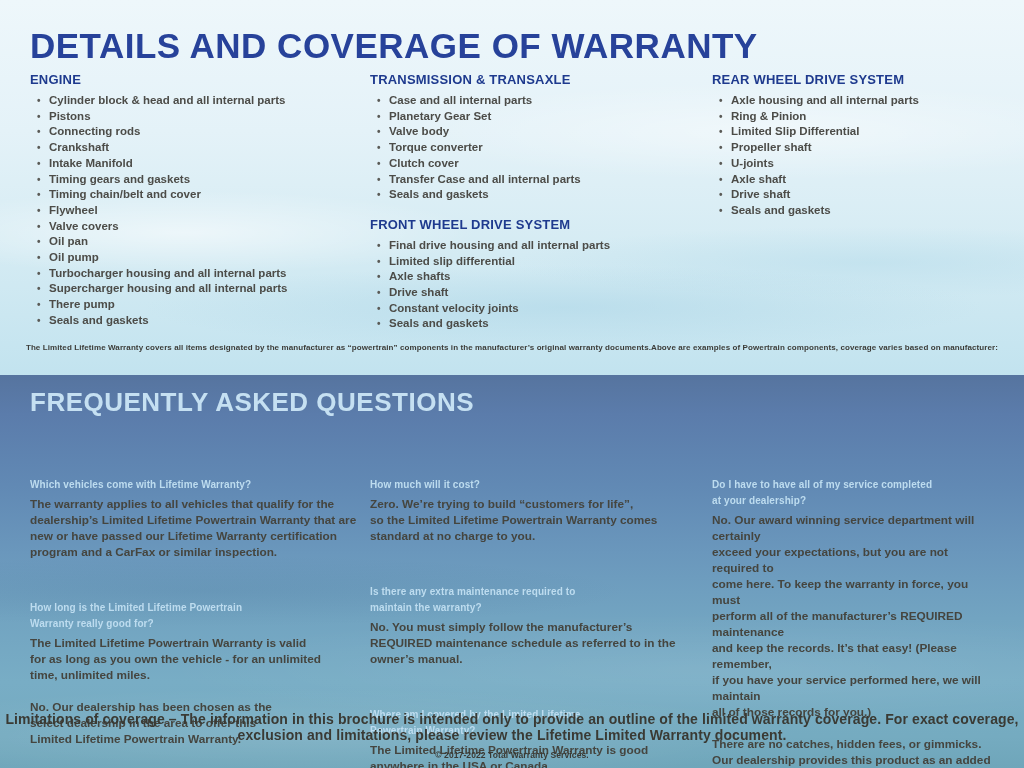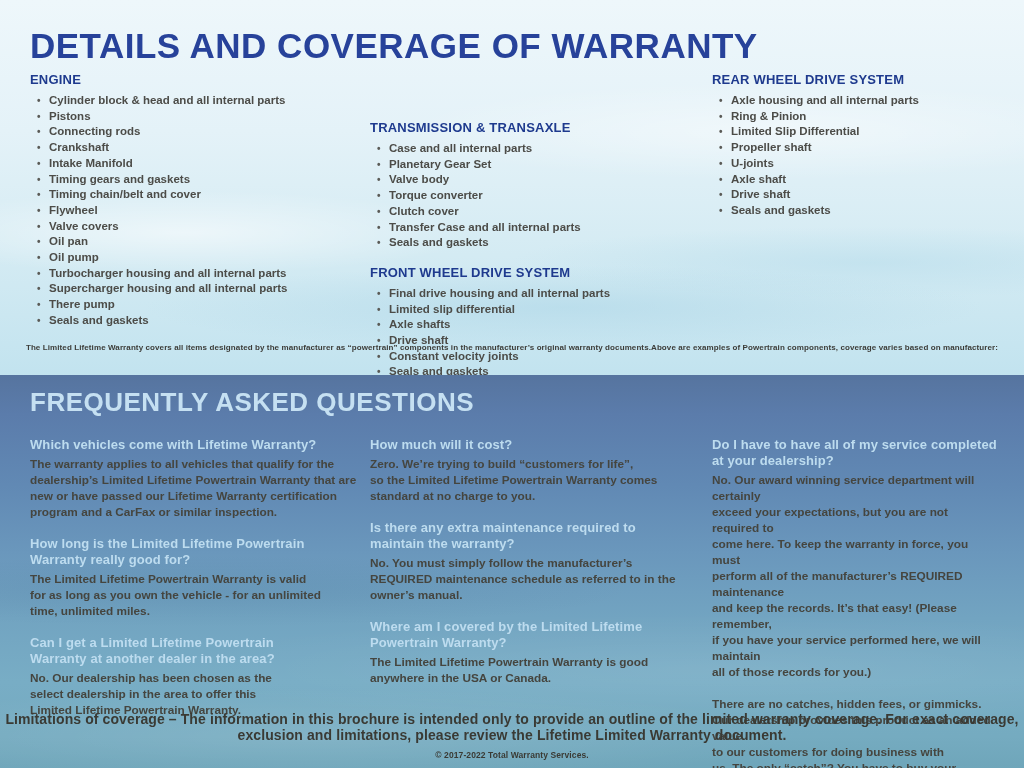--- a/index.html
+++ b/index.html
@@ -26,21 +26,21 @@
     position:absolute; top:26px; left:30px;
     font-size:35px; font-weight:bold; letter-spacing:.5px;
     color:#27429a;
     white-space:nowrap;
   }
   .cov-cols {
     position:absolute; top:72px; left:30px; right:26px;
     display:flex;
   }
   .cov-col1 { width:340px; }
-  .cov-col2 { width:342px;margin-top:48px; }
+  .cov-col2 { width:342px; }
   .cov-col3 { width:286px; }
   .cov-section { margin-bottom:14px; }
   .cov-heading {
     font-size:13px; font-weight:bold; color:#1e3a8e;
     letter-spacing:.2px; margin-bottom:6px;
   }
   ul.cov-list { list-style:none; }
   ul.cov-list li {
     display:flex; align-items:flex-start;
     font-size:11.5px; color:#4c4c48; line-height:15.7px;
@@ -74,23 +74,24 @@
     white-space:nowrap;
   }
   .faq-cols {
     position:absolute; top:62px; left:30px; right:26px;
     display:flex;
   }
   .faq-col1 { width:340px; }
   .faq-col2 { width:342px; }
   .faq-col3 { width:286px; }
   .faq-q {
-    font-size:13px; font-weight:bold; color:#bddcef;
+    font-size:10px; font-weight:bold; color:#bddcef;
     line-height:16px; white-space:pre-line; margin-bottom:3px;
     letter-spacing:.1px;
+    margin-top:40px;
   }
   .faq-a {
     font-size:11.8px; font-weight:bold; color:#45453f;
     line-height:16px; white-space:pre-line; margin-bottom:16px;
   }
 
   .footer {
     position:absolute; left:0; right:0; bottom:8px;
     text-align:center;
   }
@@ -341,22 +342,20 @@
 
           <div>
             <div class="faq-q">How long is the Limited Lifetime Powertrain
 Warranty really good for?</div>
             <div class="faq-a">The Limited Lifetime Powertrain Warranty is valid
 for as long as you own the vehicle - for an unlimited
 time, unlimited miles.</div>
           </div>
 
           <div>
-            <div class="faq-q">Can I get a Limited Lifetime Powertrain
-Warranty at another dealer in the area?</div>
             <div class="faq-a">No. Our dealership has been chosen as the
 select dealership in the area to offer this
 Limited Lifetime Powertrain Warranty.</div>
           </div>
         </div>
       <div class="faq-col2">
 
           <div>
             <div class="faq-q">How much will it cost?</div>
             <div class="faq-a">Zero. We’re trying to build “customers for life”,

